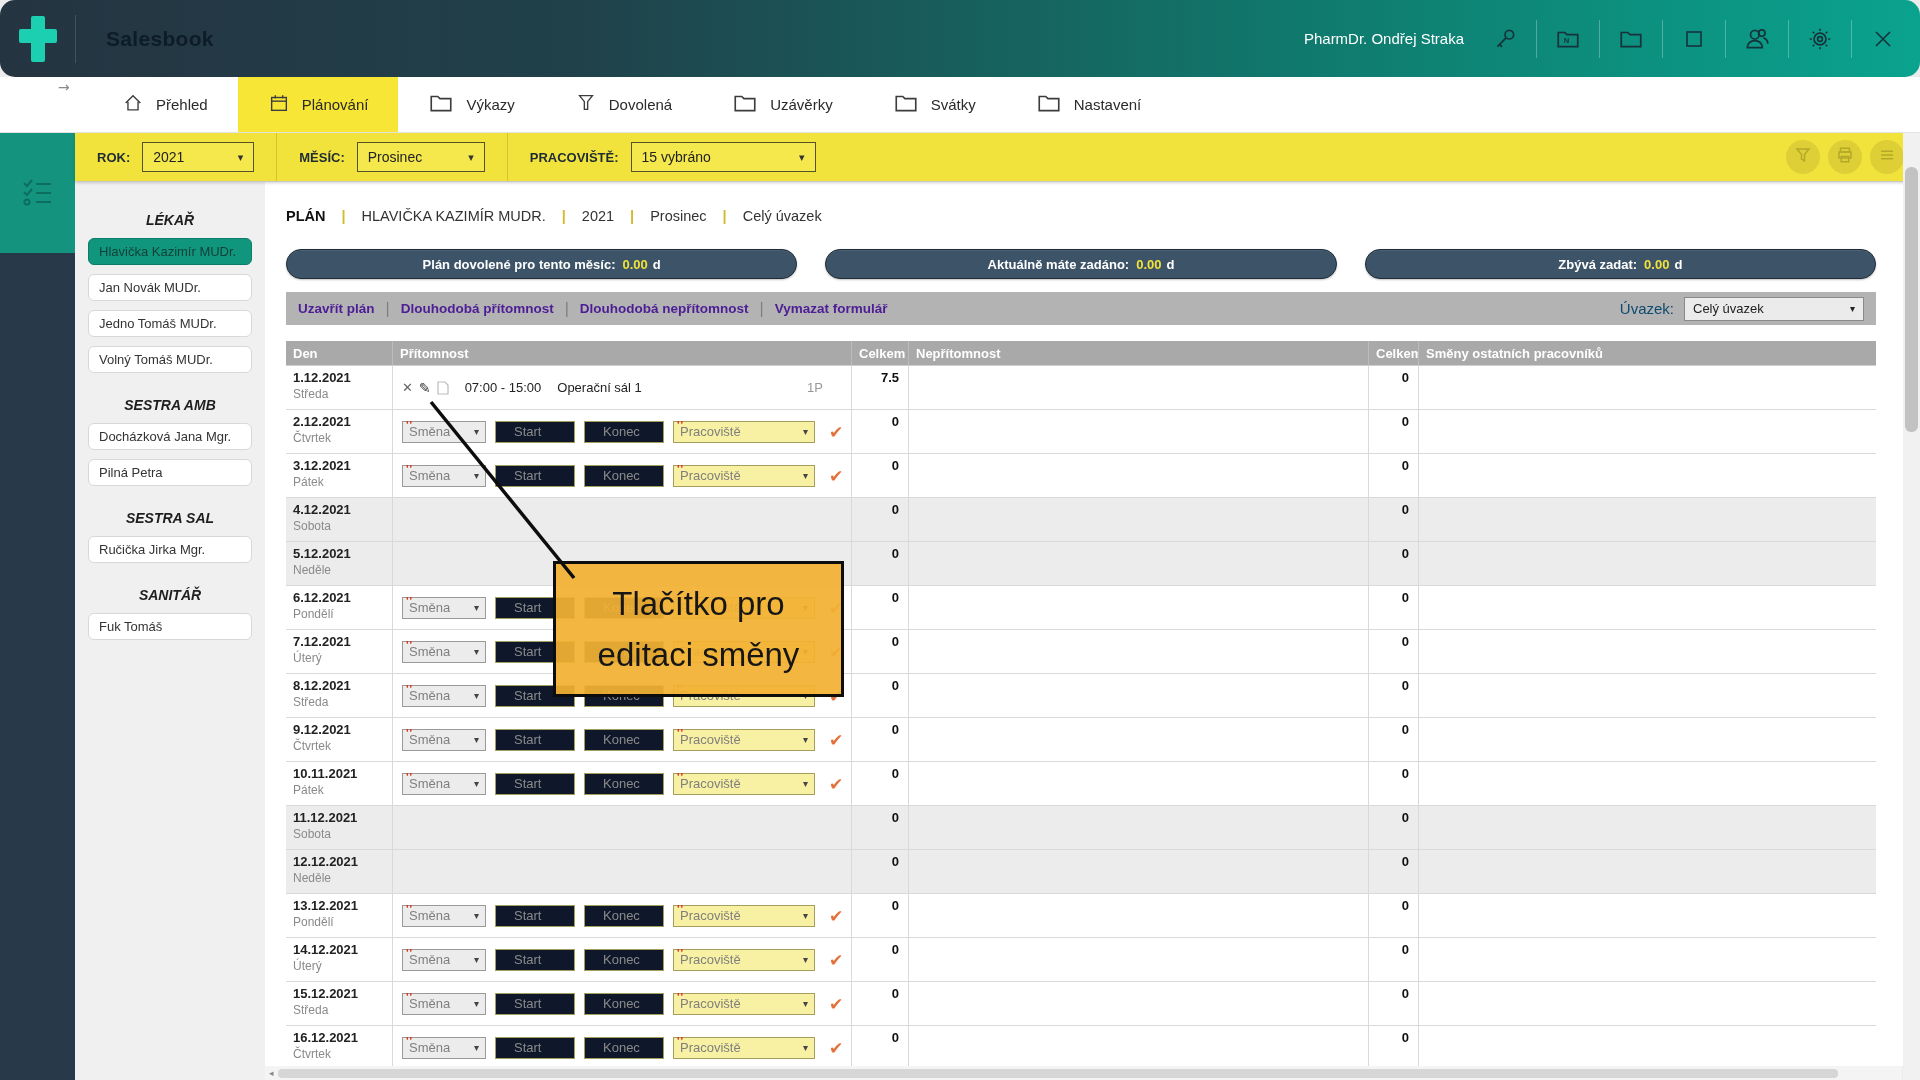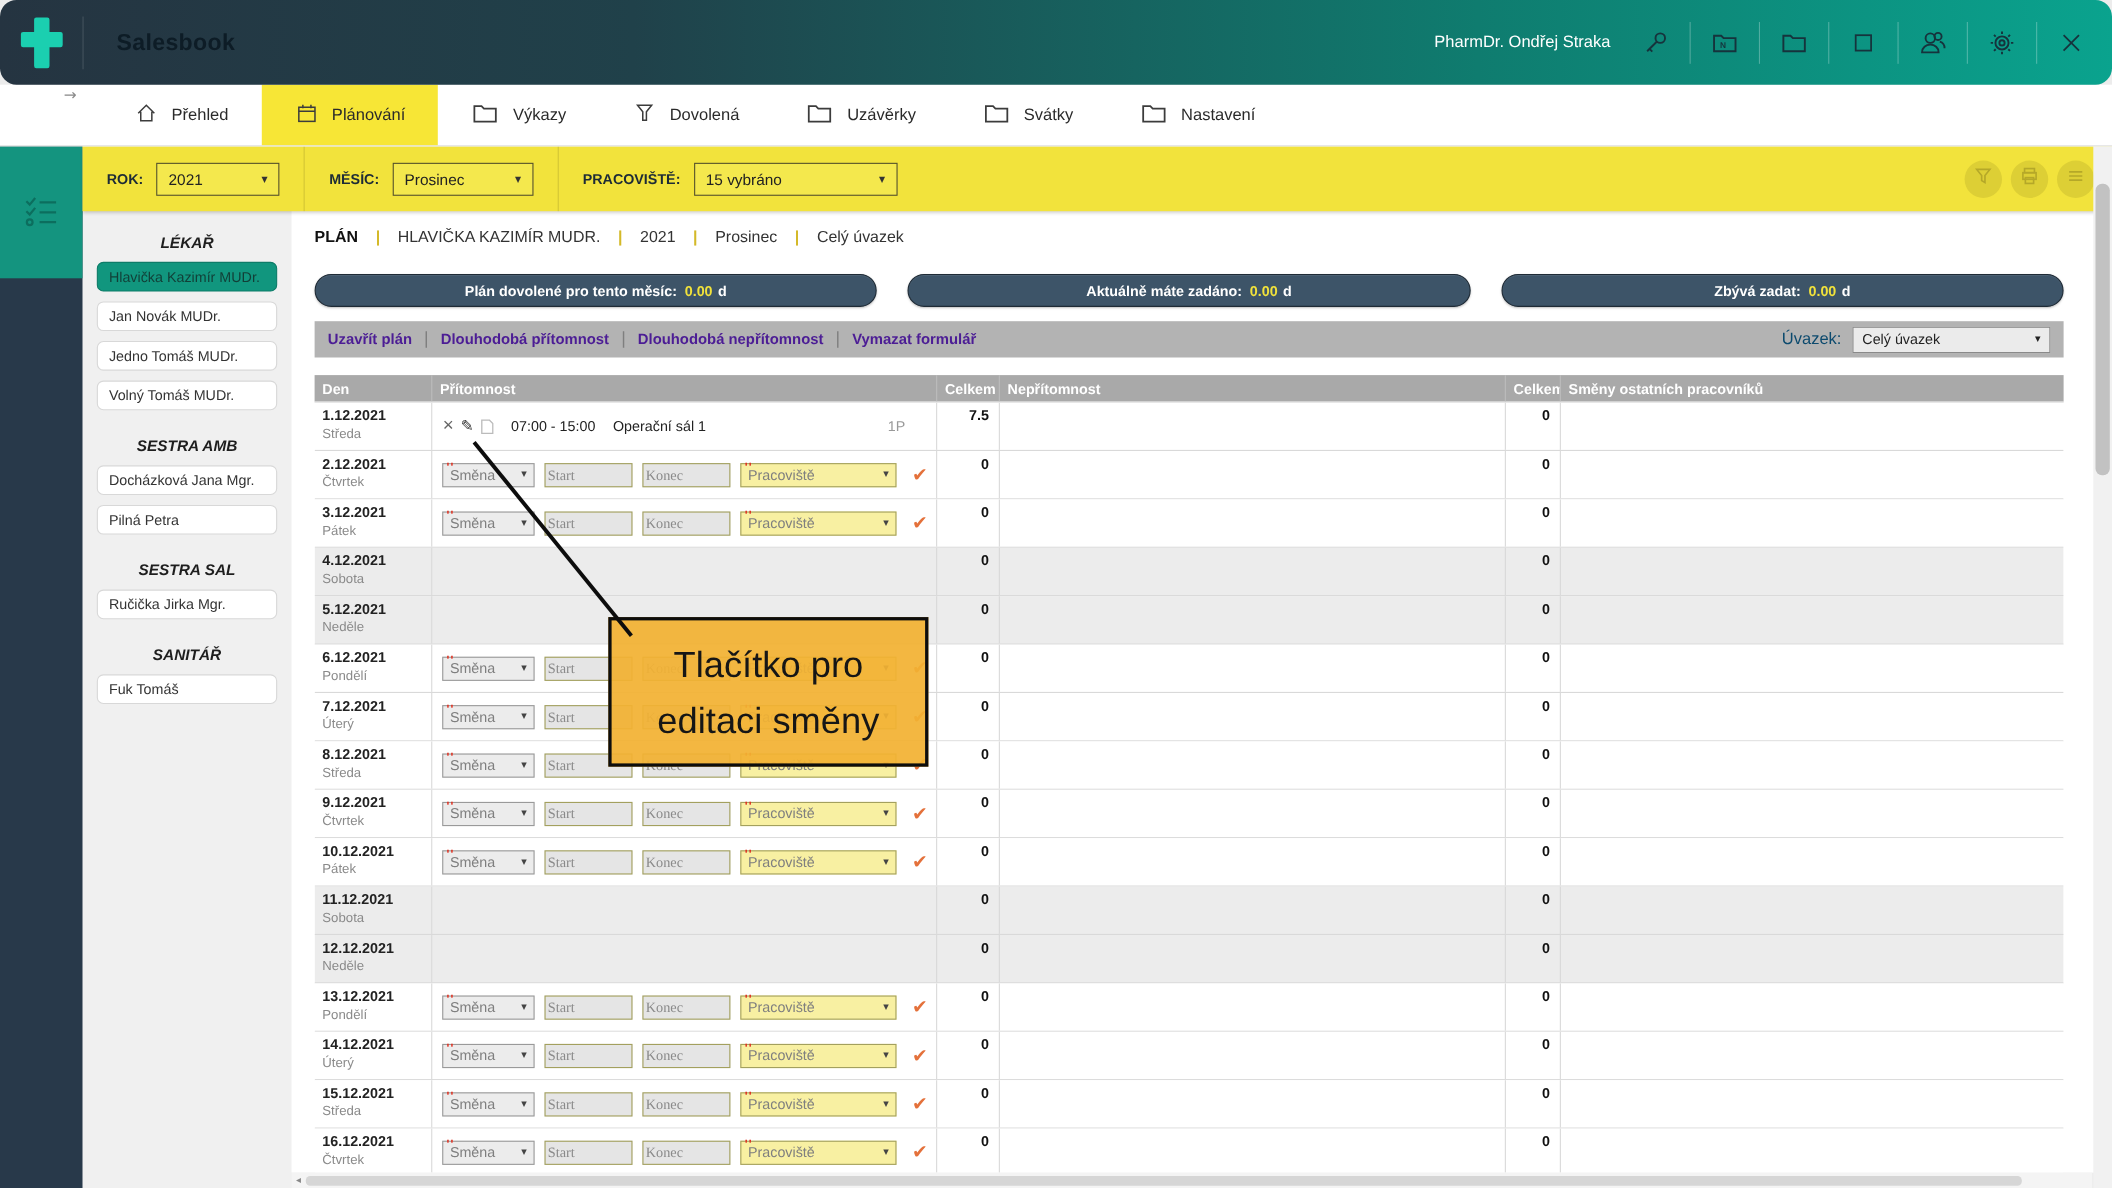--- a/index.html
+++ b/index.html
@@ -28,21 +28,21 @@
   .tab-bar { position:absolute; left:0; top:77px; width:1920px; height:56px; background:#fff;
     border-bottom:1px solid #e2e2e2; display:flex; align-items:stretch; z-index:9; }
   .nav-arrow { position:absolute; left:58px; top:2px; font-size:14px; color:#8a8a8a; }
   .tabs { display:flex; margin-left:92px; }
   .tab { display:flex; align-items:center; gap:12px; padding:0 30px; cursor:pointer;
     font-size:15px; color:#2a2a2a; }
   .tab.active { background:#f7e636; }
   .tab svg { stroke:#3c3c3c; fill:none; stroke-width:1.5; }
 
   
-  .filter-bar { position:absolute; left:75px; top:133px; width:1845px; height:59px;
+  .filter-bar { position:absolute; left:75px; top:133px; width:1845px; height:48px;
     background:#f2e33c; display:flex; align-items:center; z-index:8;
     box-shadow:0 2px 3px rgba(0,0,0,.18); }
   .fgroup { display:flex; align-items:center; height:100%; padding:0 22px; }
   .fgroup + .fgroup { border-left:1px solid rgba(0,0,0,.13); }
   .flabel { font-size:13px; font-weight:bold; color:#1d2b36; margin-right:12px; }
   .fsel { height:30px; background:#f4e84d; border:1px solid #55512a; display:flex;
     align-items:center; justify-content:space-between; padding:0 10px; font-size:14px;
     color:#222; cursor:pointer; }
   .fsel .chev { font-size:11px; color:#333; margin-left:14px; }
   .fcircles { margin-left:auto; display:flex; gap:8px; padding-right:16px; }
@@ -112,22 +112,22 @@
   .shift-ic { display:flex; align-items:center; gap:6px; margin-right:16px; }
   .ic-x { color:#666; font-size:13px; cursor:pointer; }
   .ic-pencil { color:#333; font-size:14px; cursor:pointer; }
   .ic-doc { cursor:pointer; display:flex; }
   .shift-time { margin-right:16px; }
   .shift-tag { margin-left:auto; margin-right:28px; color:#999; }
 
   .f-sel, .f-inp { height:22px; border:1px solid #9a9a9a; font-size:13px; color:#7f7f7f;
     display:flex; align-items:center; position:relative; cursor:pointer; }
   .f-sel.smena { width:84px; background:#ececec; justify-content:space-between; padding:0 6px; margin-right:9px; }
-  .f-inp { width:80px; background:#e5e5e5; border-color:#a3a05e; padding:0 2px; margin-right:9px;
-    font-family:Liberation Serif, serif; }
+  .f-inp { width:80px; background:#0f172a; border-color:#a3a05e; padding:0 18px; margin-right:9px;
+    font-family:Liberation Sans, sans-serif; }
   .f-inp::placeholder { color:#8a8a8a; opacity:1; }
   .f-sel.prac { width:142px; background:#f8f0a2; border-color:#a3a05e; justify-content:space-between; padding:0 6px; }
   .f-sel .chev { font-size:10px; color:#444; }
   .req { position:absolute; top:-3px; left:3px; color:#e03020; font-weight:bold; font-size:11px;
     letter-spacing:1px; }
   .chk { color:#e4713b; font-size:17px; font-weight:bold; margin-left:14px; }
 
   
   .callout-svg { position:absolute; left:0; top:0; width:1920px; height:1080px;
     pointer-events:none; z-index:60; }
@@ -585,21 +585,21 @@
           </div>
           <span class="chk glyph">✔</span>
         </div>
         <div class="c-cel">0</div>
         <div></div>
         <div class="c-cel">0</div>
         <div></div>
       </div>
       <div class="row">
         <div class="c-den">
-          <div class="date">10.12.2021</div>
+          <div class="date">10.11.2021</div>
           <div class="day">Pátek</div>
         </div>
         <div class="c-prit">
           <div class="f-sel smena">
             <span class="req">''</span>
             <span>Směna</span>
             <span class="chev glyph">▾</span>
           </div>
           <input class="f-inp" placeholder="Start" readonly="" style="">
           <input class="f-inp" placeholder="Konec" readonly="" style="">

